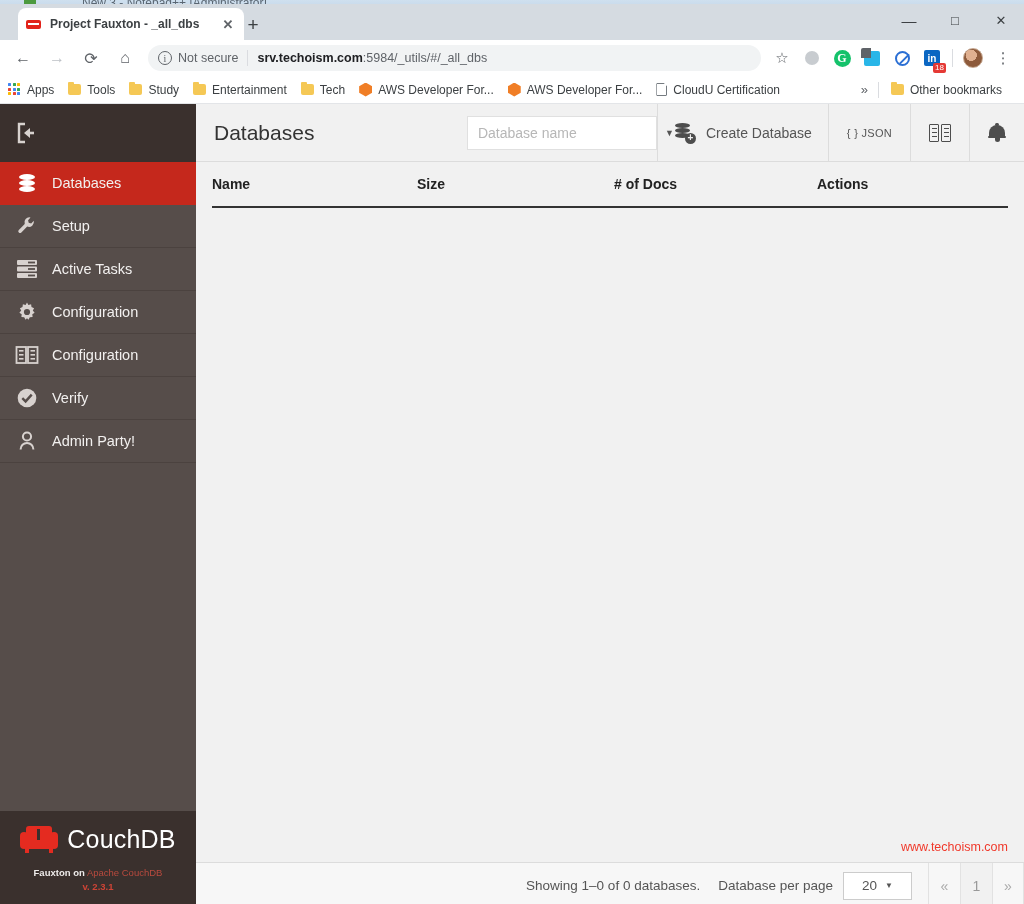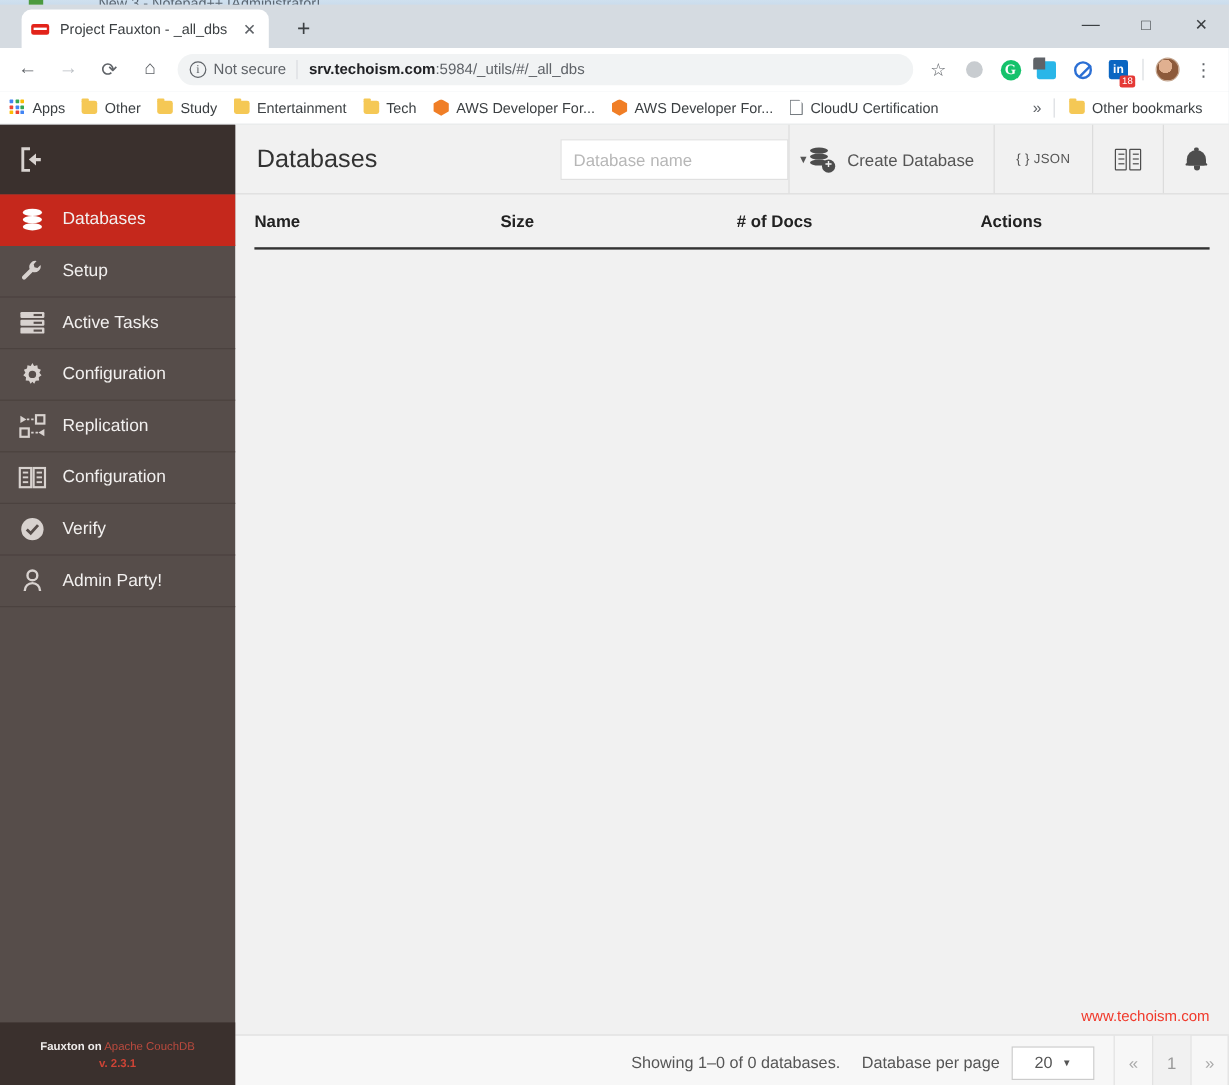--- a/index.html
+++ b/index.html
@@ -30,24 +30,24 @@
     position: absolute; left: 0; top: 4px; width: 1024px; height: 900px;
     background: #d9dfe5;
   }
 
   
   .tabstrip {
     position: relative; height: 36px; background: #d5dbe1;
   }
   .tab {
     position: absolute; left: 18px; top: 4px;
-    width: 206px; height: 32px;
+    width: 226px; height: 32px;
     background: #fff;
     border-radius: 8px 8px 0 0;
-    display: flex; align-items: center; padding: 0 8px;
+    display: flex; align-items: center; padding: 0 8px; font-weight: bold;
   }
   .tab-fav {
     width: 15px; height: 13px; flex: 0 0 auto; margin-right: 9px;
     position: relative;
   }
   .tab-fav::before {
     content: ""; position: absolute; left: 0; top: 2px;
     width: 15px; height: 9px; background: #e2231a; border-radius: 2px;
   }
   .tab-fav::after {
@@ -463,21 +463,21 @@
           <i style="background:#4285f4"></i>
           <i style="background:#34a853"></i>
         <i style="background:#fbbc05"></i>
           <i style="background:#ea4335"></i>
           <i style="background:#4285f4"></i>
       </span>
       <span>Apps</span>
     </div>
     <div class="bm">
       <span class="bm-folder"></span>
-      <span>Other</span>
+      <span>Tools</span>
     </div>
     <div class="bm">
       <span class="bm-folder"></span>
       <span>Study</span>
     </div>
     <div class="bm">
       <span class="bm-folder"></span>
       <span>Entertainment</span>
     </div>
     <div class="bm">
@@ -557,33 +557,20 @@
         <div class="sb-item">
           <span class="sb-ico">
             <svg width="22" height="22" viewBox="0 0 22 22">
               <path d="M11 1.5l1.4 2.4 2.7-.6.4 2.8 2.6 1.1-1.3 2.4 1.8 2.1-2.3 1.6.3 2.8-2.8.1-1.3 2.5L11 17.2l-1.5 1.5-1.3-2.5-2.8-.1.3-2.8-2.3-1.6 1.8-2.1L3.9 7.2l2.6-1.1.4-2.8 2.7.6z" fill="#d8d2cf"></path>
               <circle cx="11" cy="11" r="3.1" fill="#564d4a"></circle>
             </svg>
           </span>
           <span>Configuration</span>
         </div>
 
-        <div class="sb-item">
-          <span class="sb-ico">
-            <svg width="24" height="20" viewBox="0 0 24 20">
-              <rect x="15" y="1" width="7" height="7" fill="none" stroke="#d8d2cf" stroke-width="1.8"></rect>
-              <rect x="2" y="12" width="7" height="7" fill="none" stroke="#d8d2cf" stroke-width="1.8"></rect>
-              <path d="M13 4.5 L7 4.5" stroke="#d8d2cf" stroke-width="1.6" stroke-dasharray="2 1.6"></path>
-              <path d="M7 4.5 L2 1.5 L2 7.5 Z" fill="#d8d2cf"></path>
-              <path d="M11 15.5 L17 15.5" stroke="#d8d2cf" stroke-width="1.6" stroke-dasharray="2 1.6"></path>
-              <path d="M17 15.5 L22 12.5 L22 18.5 Z" fill="#d8d2cf"></path>
-            </svg>
-          </span>
-          <span>Replication</span>
-        </div>
 
         <div class="sb-item">
           <span class="sb-ico">
             <svg width="24" height="20" viewBox="0 0 24 20">
               <rect x="1.5" y="2" width="9.5" height="16" fill="none" stroke="#d8d2cf" stroke-width="1.8"></rect>
               <rect x="13" y="2" width="9.5" height="16" fill="none" stroke="#d8d2cf" stroke-width="1.8"></rect>
               <rect x="4" y="5" width="4.5" height="1.6" fill="#d8d2cf"></rect>
               <rect x="4" y="9" width="4.5" height="1.6" fill="#d8d2cf"></rect>
               <rect x="4" y="13" width="4.5" height="1.6" fill="#d8d2cf"></rect>
               <rect x="15.5" y="5" width="4.5" height="1.6" fill="#d8d2cf"></rect>
@@ -612,20 +599,32 @@
             </svg>
           </span>
           <span>Admin Party!</span>
         </div>
 
       </div>
 
       <div class="sb-fill"></div>
 
       <div class="sb-footer">
+        <div class="sb-logo">
+          <span class="couch">
+            <span class="back"></span>
+              <span class="gap"></span>
+            <span class="arm-l"></span>
+              <span class="arm-r"></span>
+            <span class="seat"></span>
+              <span class="leg-l"></span>
+              <span class="leg-r"></span>
+          </span>
+          <span class="logo-word">CouchDB</span>
+        </div>
         <div class="sb-ver">
           <span class="lbl">Fauxton on</span>
           <span class="lnk">Apache CouchDB</span>
           <div class="ver">v. 2.3.1</div>
         </div>
       </div>
     </div>
 
     <div class="main">
 

